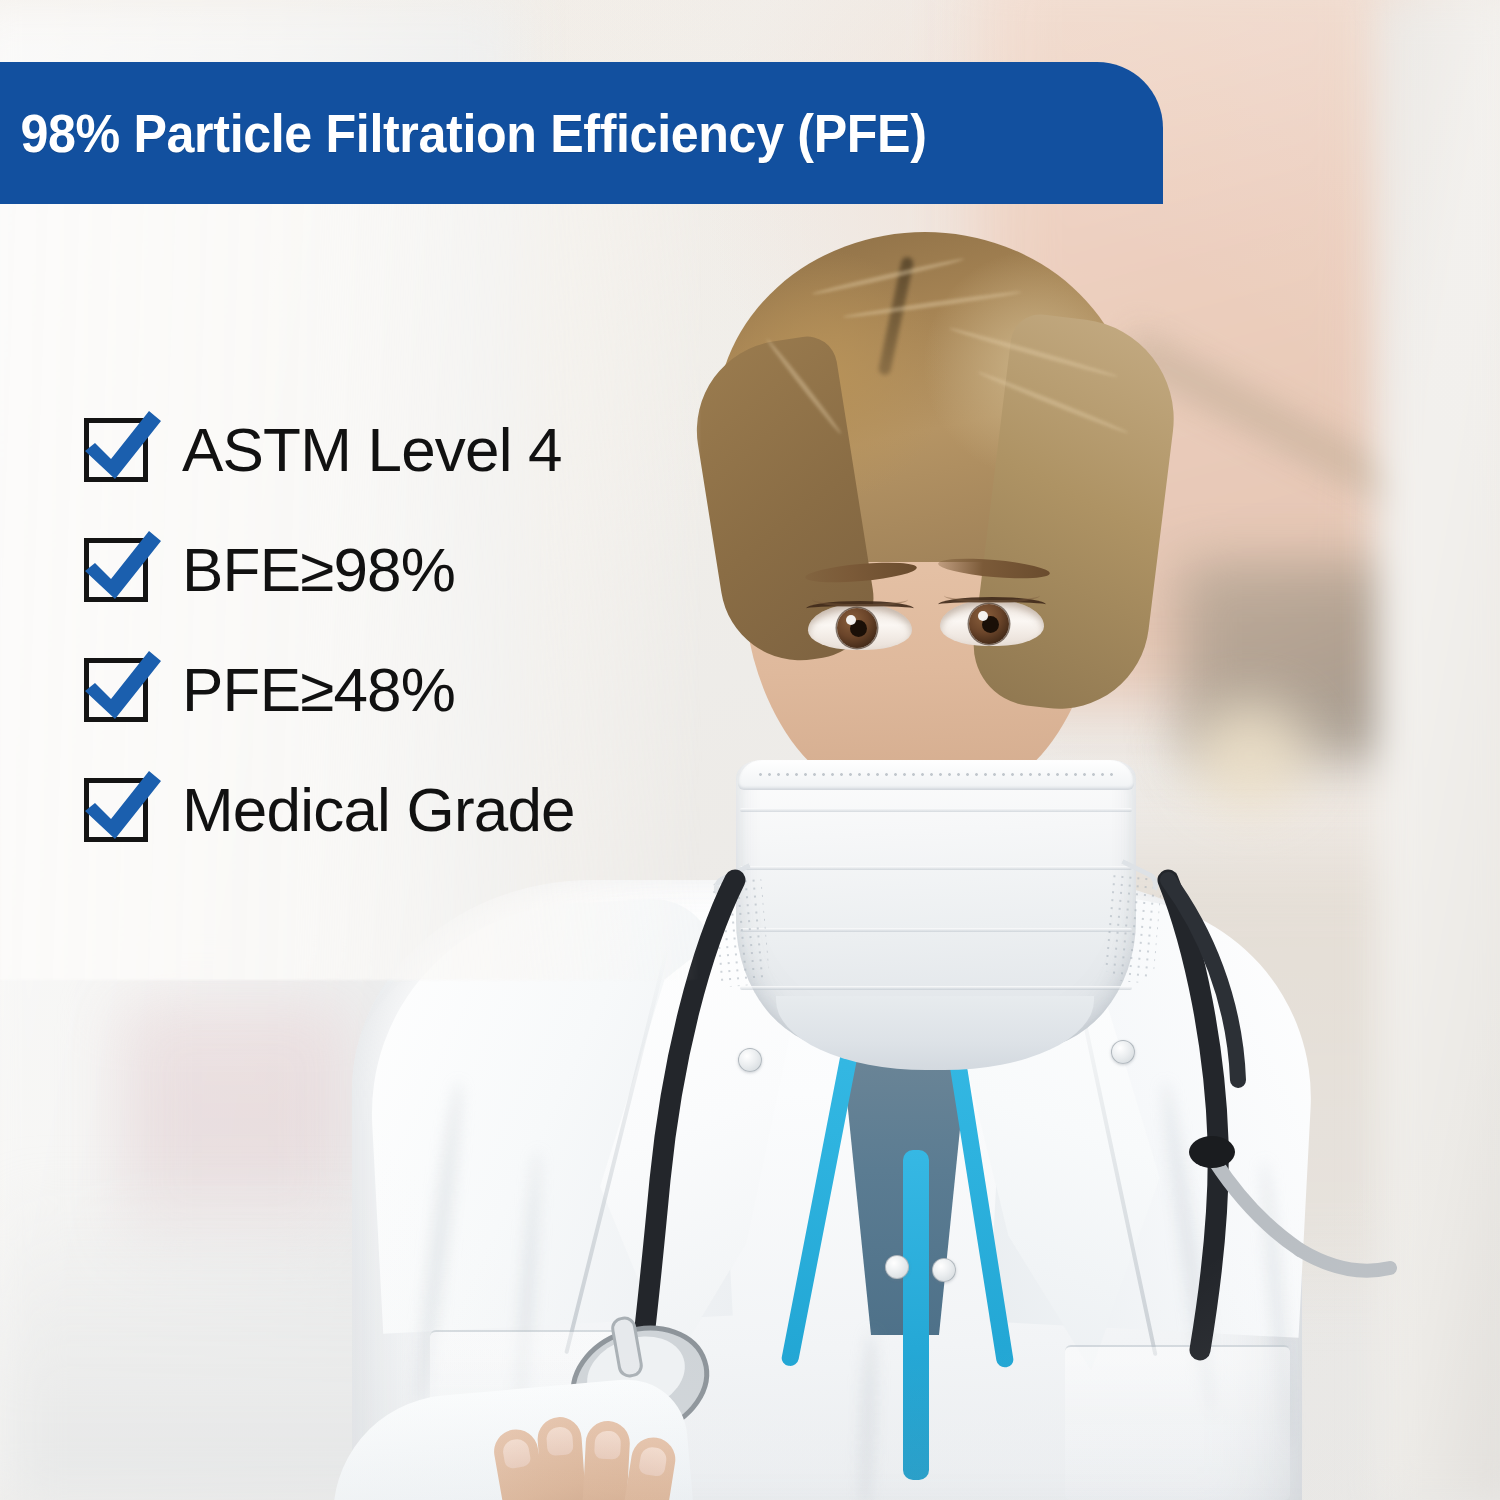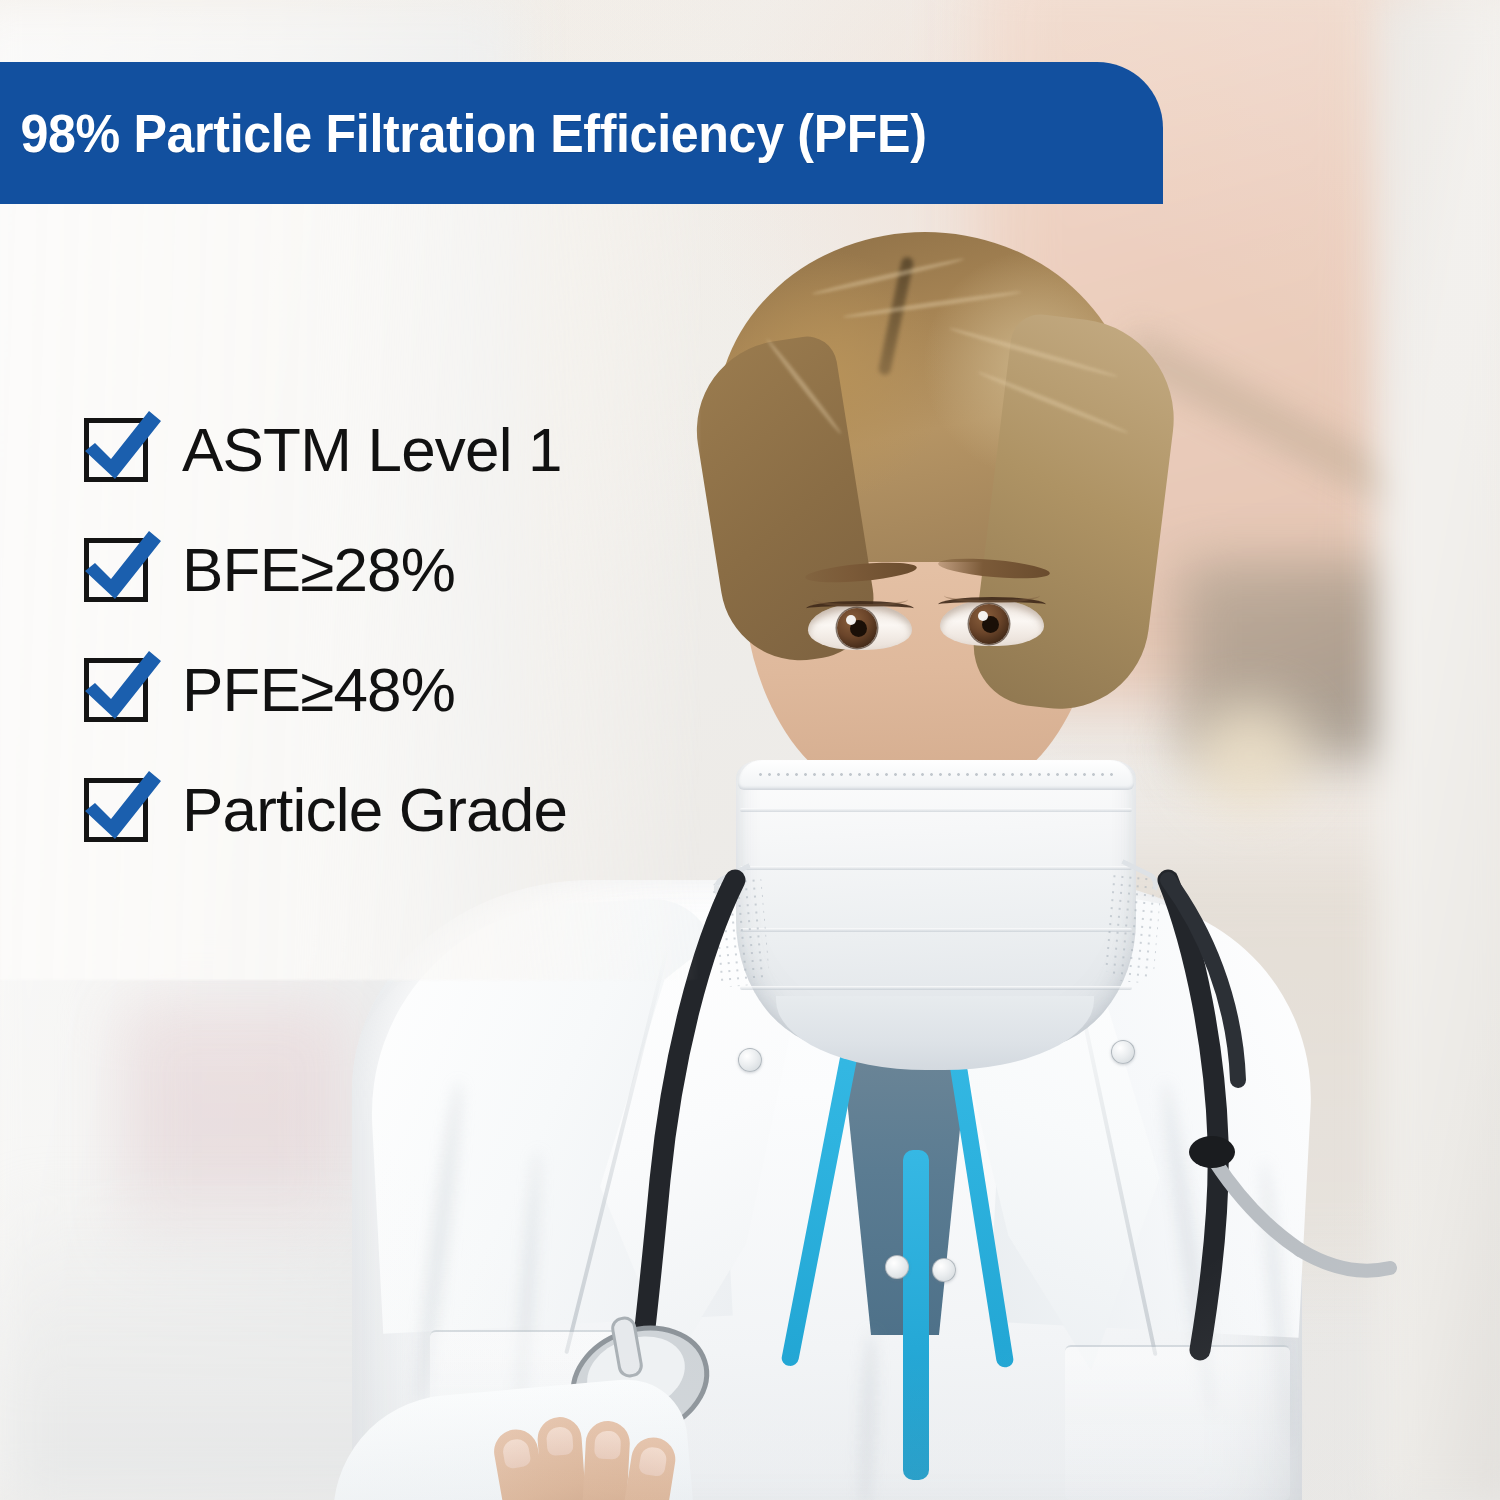--- a/index.html
+++ b/index.html
@@ -597,45 +597,45 @@
   </div>
 
   <div class="features">
 
     <div class="feature-row">
       <div class="checkbox">
         <svg viewBox="0 0 92 92">
           <path d="M10,52 L20,44 L36,60 L74,12 L86,22 L40,80 Z" fill="#1B5FAE"></path>
         </svg>
       </div>
-      <div class="feature-label">ASTM Level 1</div>
+      <div class="feature-label">ASTM Level 4</div>
     </div>
 
     <div class="feature-row">
       <div class="checkbox">
         <svg viewBox="0 0 92 92">
           <path d="M10,52 L20,44 L36,60 L74,12 L86,22 L40,80 Z" fill="#1B5FAE"></path>
         </svg>
       </div>
-      <div class="feature-label">BFE≥28%</div>
+      <div class="feature-label">BFE≥98%</div>
     </div>
 
     <div class="feature-row">
       <div class="checkbox">
         <svg viewBox="0 0 92 92">
           <path d="M10,52 L20,44 L36,60 L74,12 L86,22 L40,80 Z" fill="#1B5FAE"></path>
         </svg>
       </div>
       <div class="feature-label">PFE≥48%</div>
     </div>
 
     <div class="feature-row">
       <div class="checkbox">
         <svg viewBox="0 0 92 92">
           <path d="M10,52 L20,44 L36,60 L74,12 L86,22 L40,80 Z" fill="#1B5FAE"></path>
         </svg>
       </div>
-      <div class="feature-label">Particle Grade</div>
+      <div class="feature-label">Medical Grade</div>
     </div>
 
   </div>
 
 </div>
 
 </body></html>

